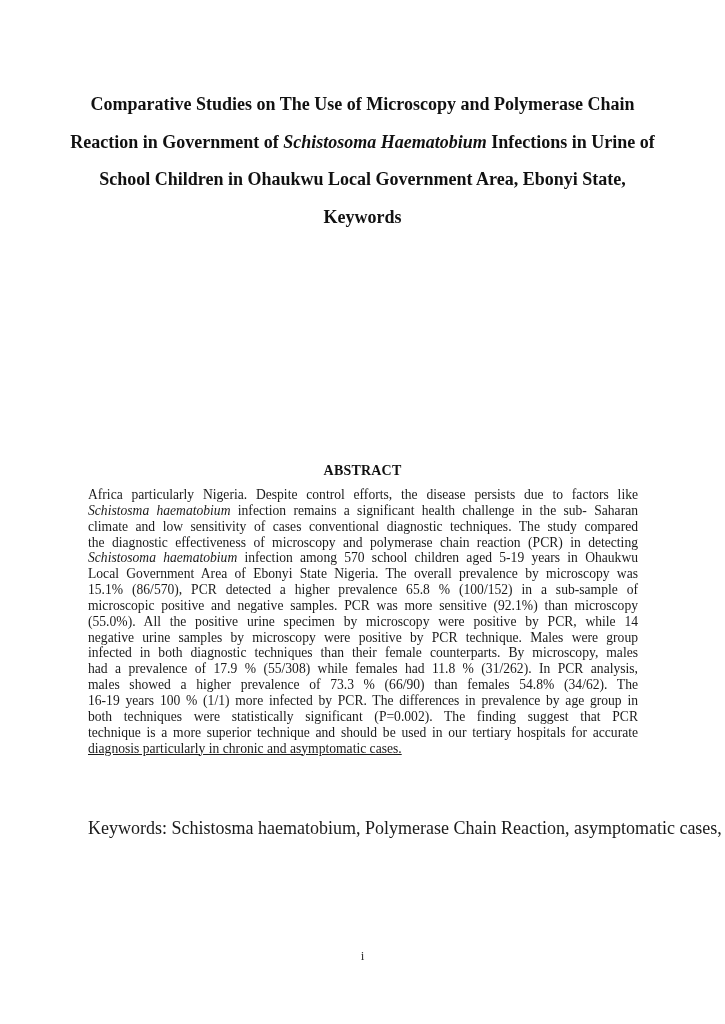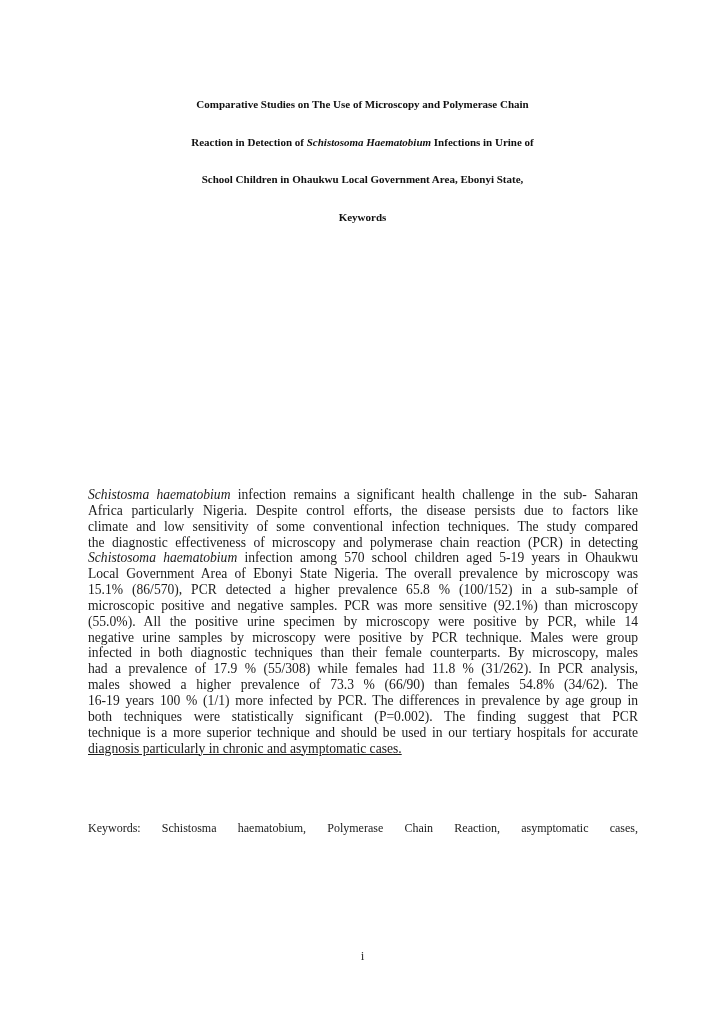--- a/index.html
+++ b/index.html
@@ -22,21 +22,21 @@
       height: 1024px;
       background: #ffffff;
     }
     .title-block {
       position: absolute;
       left: 70px;
       top: 86px;
       width: 585px;
       text-align: center;
       font-weight: bold;
-      font-size: 11px;
+      font-size: 18px;
       line-height: 37.5px;
       color: #111;
     }
     .title-line {
       display: block;
       white-space: nowrap;
     }
     .title-line i { font-style: italic; }
     .abstract-heading {
       position: absolute;
@@ -69,21 +69,21 @@
     .abstract-body .ln.last {
       text-align-last: left;
       text-decoration: underline;
     }
     .abstract-body i { font-style: italic; }
     .keywords {
       position: absolute;
       left: 88px;
       top: 820px;
       width: 550px;
-      font-size: 12px;
+      font-size: 18px;
       line-height: 17px;
       color: #1a1a1a;
     }
     .keywords .ln {
       display: block;
       white-space: nowrap;
       text-align: justify;
       text-align-last: justify;
     }
     .keywords .ln.last { text-align-last: left; }
@@ -101,35 +101,36 @@
 </head>
 <body>
 
 <div class="page">
 
   <div class="title-block">
     <span class="title-line">
       <span>Comparative Studies on The Use of Microscopy and Polymerase Chain</span>
     </span>
     <span class="title-line">
-      <span>Reaction in Detection of </span><i>Schistosoma Haematobium</i><span> Infections in Urine of</span>
+      <span>Reaction in Government of </span><i>Schistosoma Haematobium</i><span> Infections in Urine of</span>
     </span>
     <span class="title-line">
       <span>School Children in Ohaukwu Local Government Area, Ebonyi State,</span>
     </span>
     <span class="title-line">
       <span>Keywords</span>
     </span>
   </div>
 
+  <div class="abstract-heading">ABSTRACT</div>
 
   <div class="abstract-body">
+    <span class="ln"><span>Africa particularly Nigeria. Despite control efforts, the disease persists due to factors like</span></span>
     <span class="ln"><i>Schistosma haematobium</i><span> infection remains a significant health challenge in the sub- Saharan</span></span>
-    <span class="ln"><span>Africa particularly Nigeria. Despite control efforts, the disease persists due to factors like</span></span>
-    <span class="ln"><span>climate and low sensitivity of some conventional infection techniques. The study compared</span></span>
+    <span class="ln"><span>climate and low sensitivity of cases conventional diagnostic techniques. The study compared</span></span>
     <span class="ln"><span>the diagnostic effectiveness of microscopy and polymerase chain reaction (PCR) in detecting</span></span>
     <span class="ln"><i>Schistosoma haematobium</i><span> infection among 570 school children aged 5-19 years in Ohaukwu</span></span>
     <span class="ln"><span>Local Government Area of Ebonyi State Nigeria. The overall prevalence by microscopy was</span></span>
     <span class="ln"><span>15.1% (86/570), PCR detected a higher prevalence 65.8 % (100/152) in a sub-sample of</span></span>
     <span class="ln"><span>microscopic positive and negative samples. PCR was more sensitive (92.1%) than microscopy</span></span>
     <span class="ln"><span>(55.0%). All the positive urine specimen by microscopy were positive by PCR, while 14</span></span>
     <span class="ln"><span>negative urine samples by microscopy were positive by PCR technique. Males were group</span></span>
     <span class="ln"><span>infected in both diagnostic techniques than their female counterparts. By microscopy, males</span></span>
     <span class="ln"><span>had a prevalence of 17.9 % (55/308) while females had 11.8 % (31/262).  In PCR analysis,</span></span>
     <span class="ln"><span>males showed a higher prevalence of 73.3 % (66/90) than females 54.8% (34/62). The</span></span>

